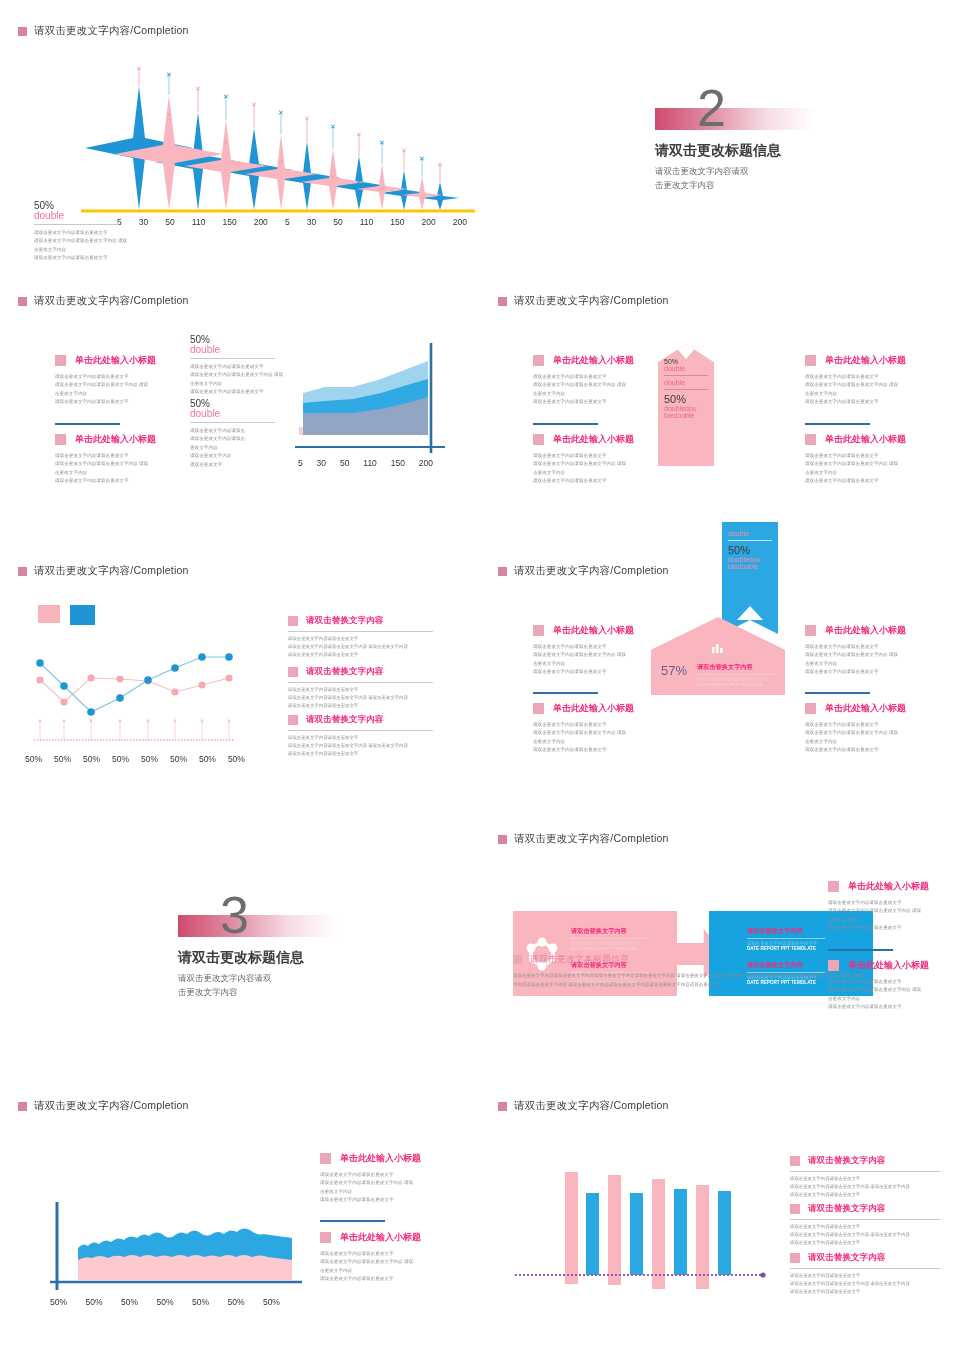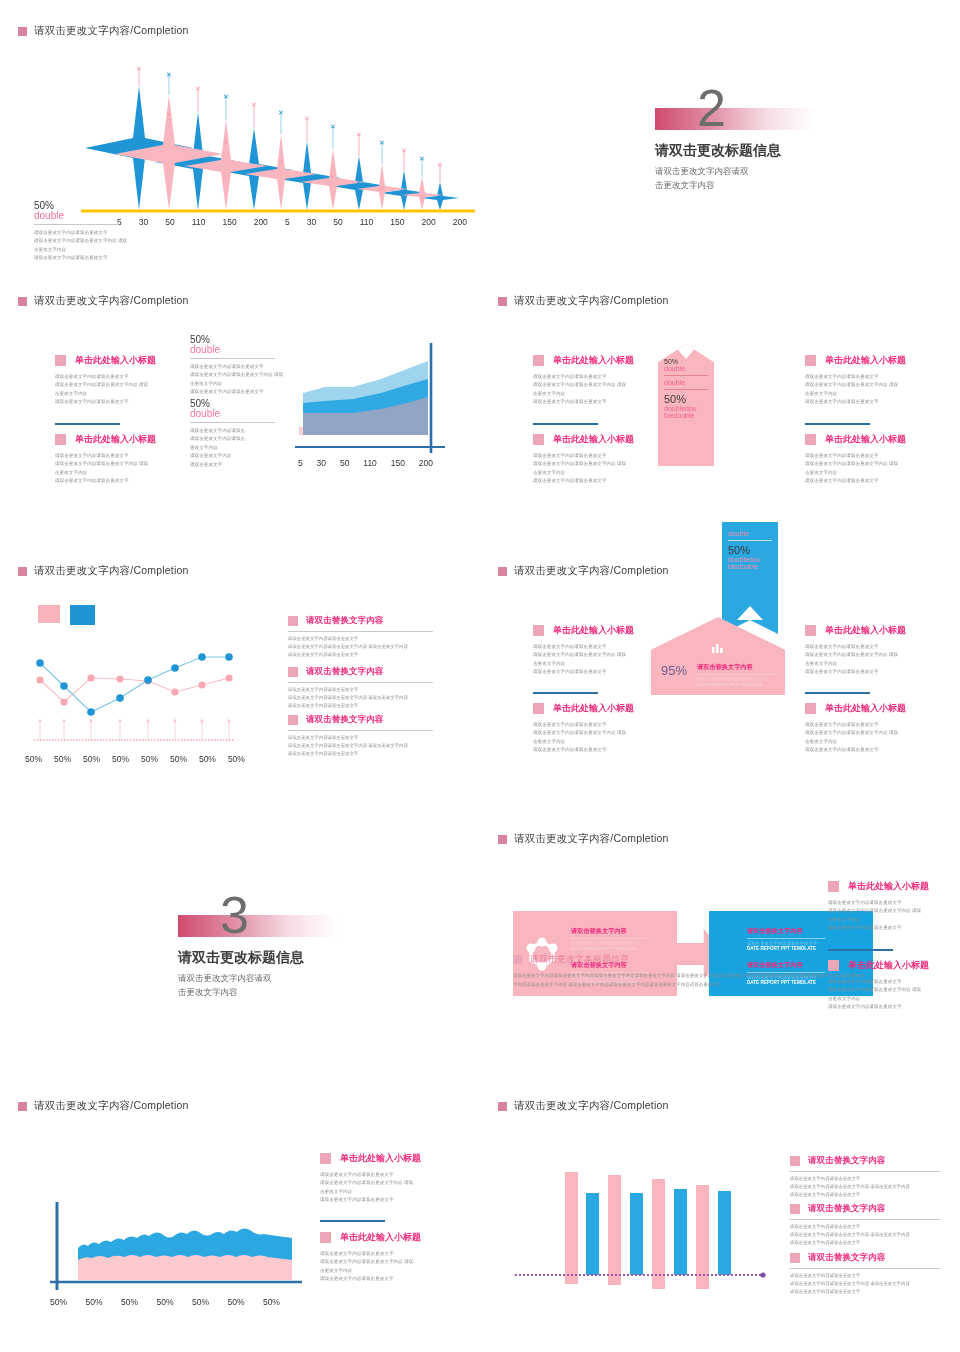--- a/index.html
+++ b/index.html
@@ -567,21 +567,21 @@
 
   <div class="sec" style="left:651px;top:617px;">
     <div class="hex-top">
       <div style="position:absolute;left:50%;top:26px;transform:translateX(-50%);width:12px;height:10px;">
         <svg width="12" height="10" viewBox="0 0 12 10">
             <rect x="0" y="4" width="2.6" height="6" fill="#fff"></rect>
             <rect x="4" y="1" width="2.6" height="9" fill="#fff"></rect>
             <rect x="8" y="5" width="2.6" height="5" fill="#fff"></rect>
           </svg>
       </div>
-      <div style="position:absolute;left:10px;top:46px;font-size:13px;color:#6b5b8e;">95%</div>
+      <div style="position:absolute;left:10px;top:46px;font-size:13px;color:#6b5b8e;">57%</div>
       <div style="position:absolute;left:46px;top:46px;width:82px;">
         <div style="font-size:6.2px;font-weight:bold;color:#ef2d7e;">请双击替换文字内容</div>
         <hr style="border:0;border-top:1px solid #f5c9d2;margin:2px 0;">
         <div style="font-size:4.4px;color:#f7cdd6;">请双击更改文字内容请双击更改文字</div>
         <div style="font-size:4.4px;color:#f7cdd6;font-weight:bold;">DATE REPORT PPT  TEMOLATE</div>
       </div>
     </div>
   </div>
 
   <div class="sec numslide" style="left:178px;top:915px;">

